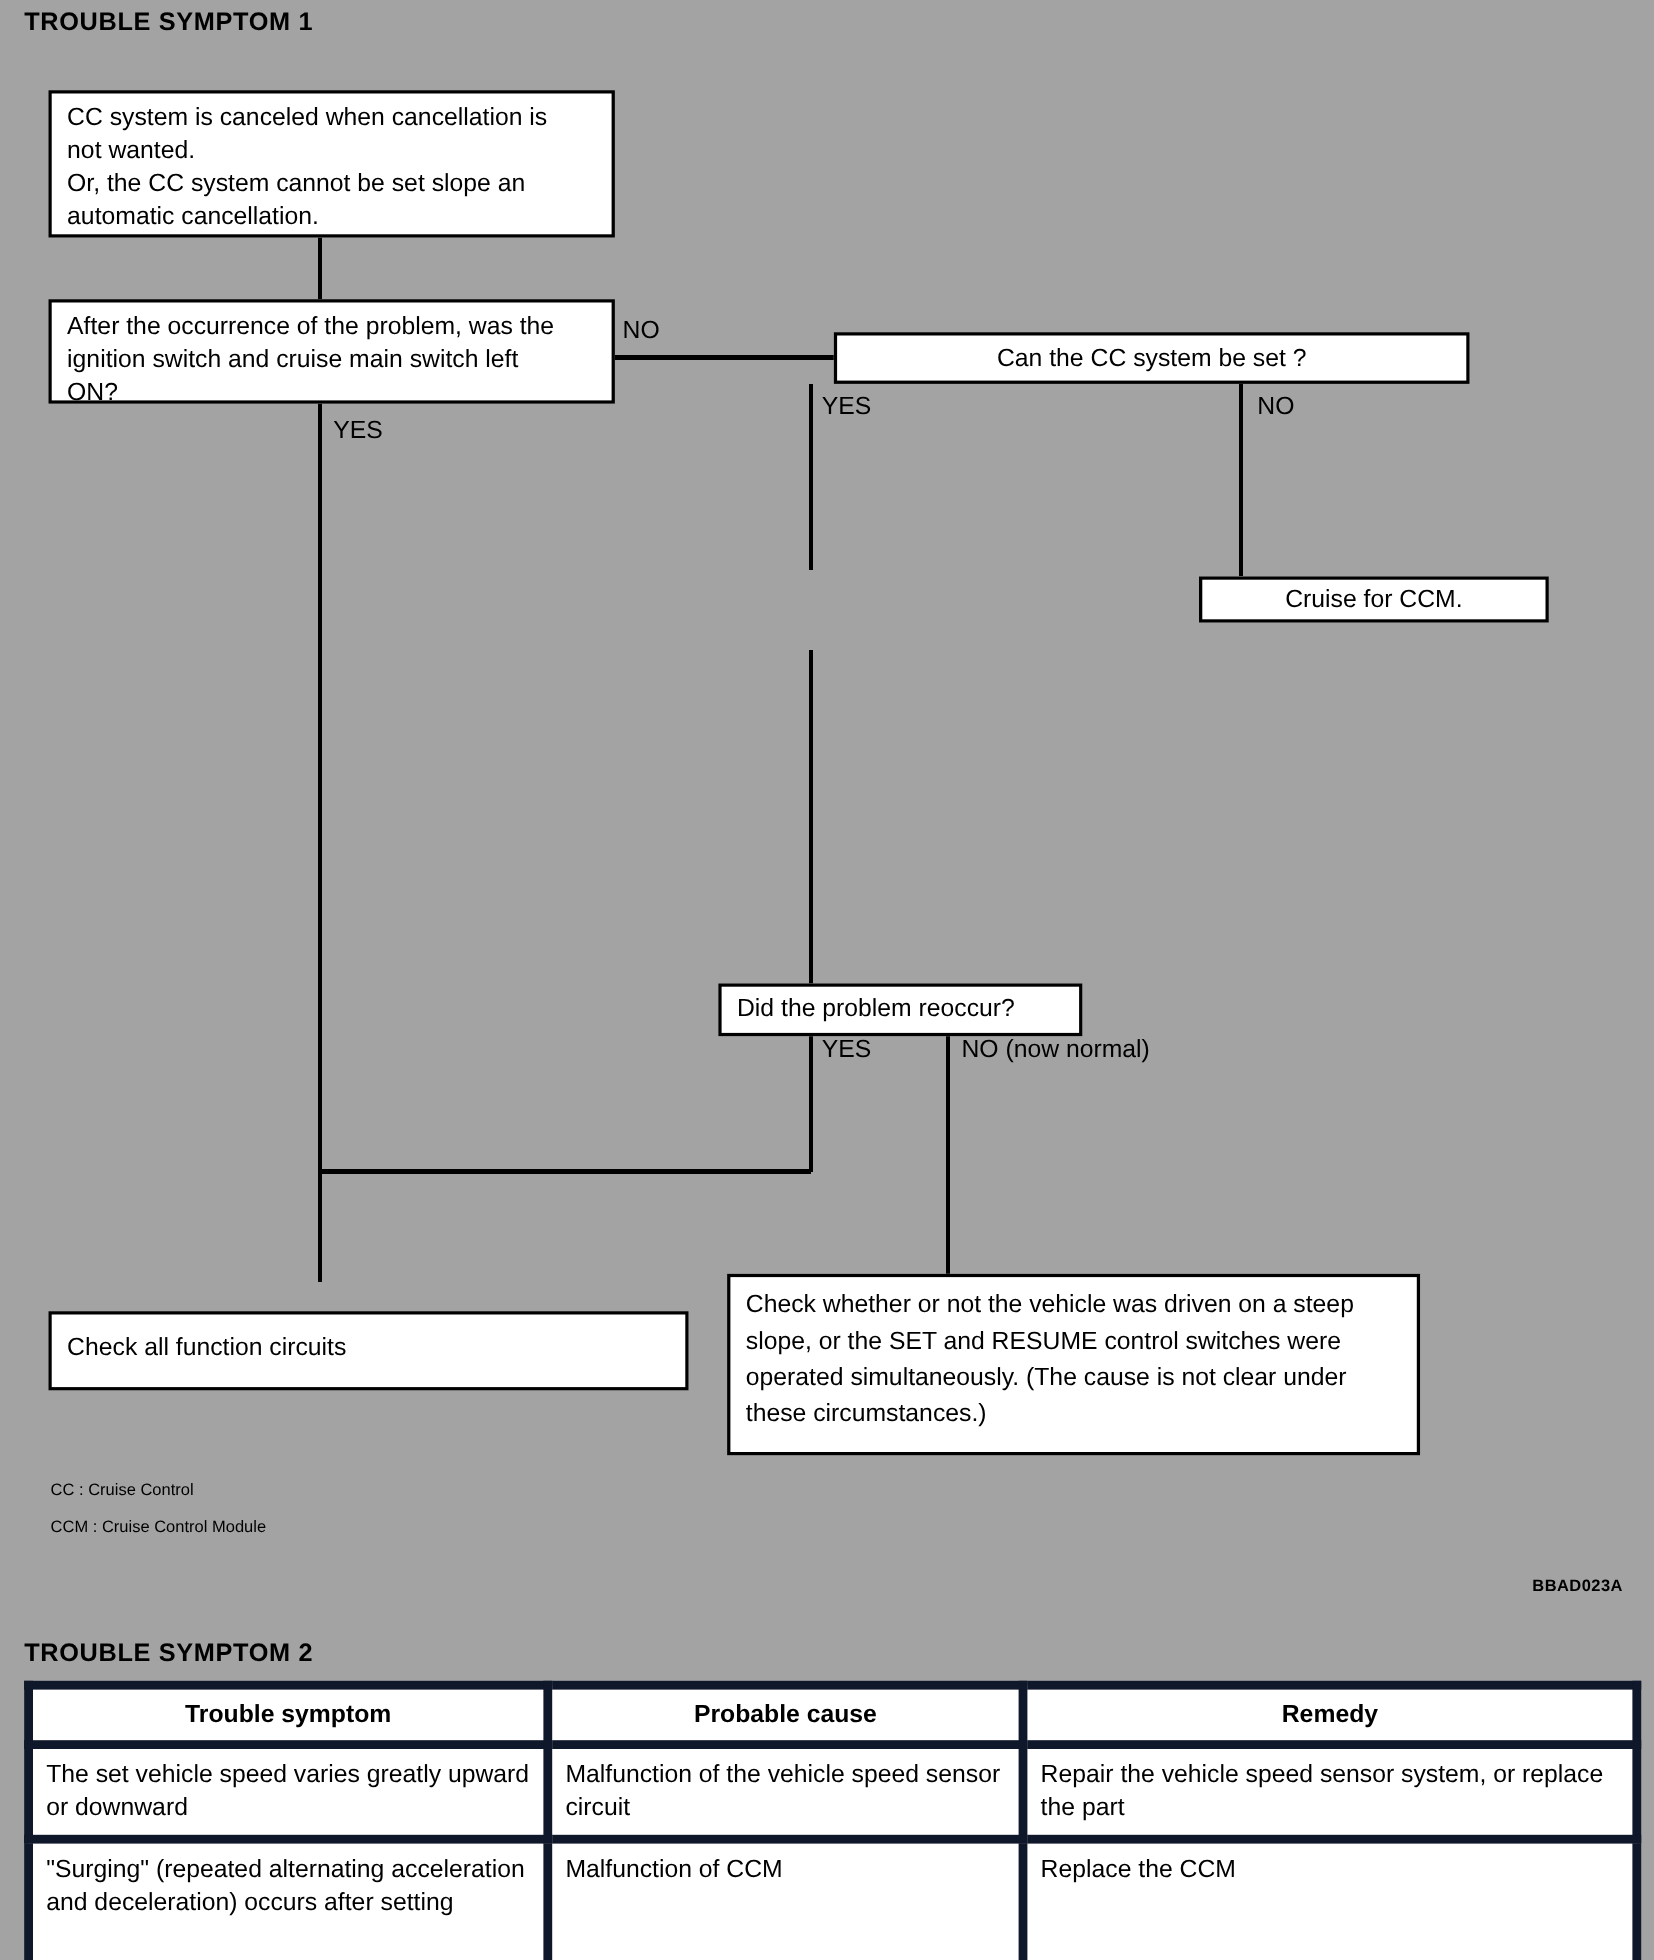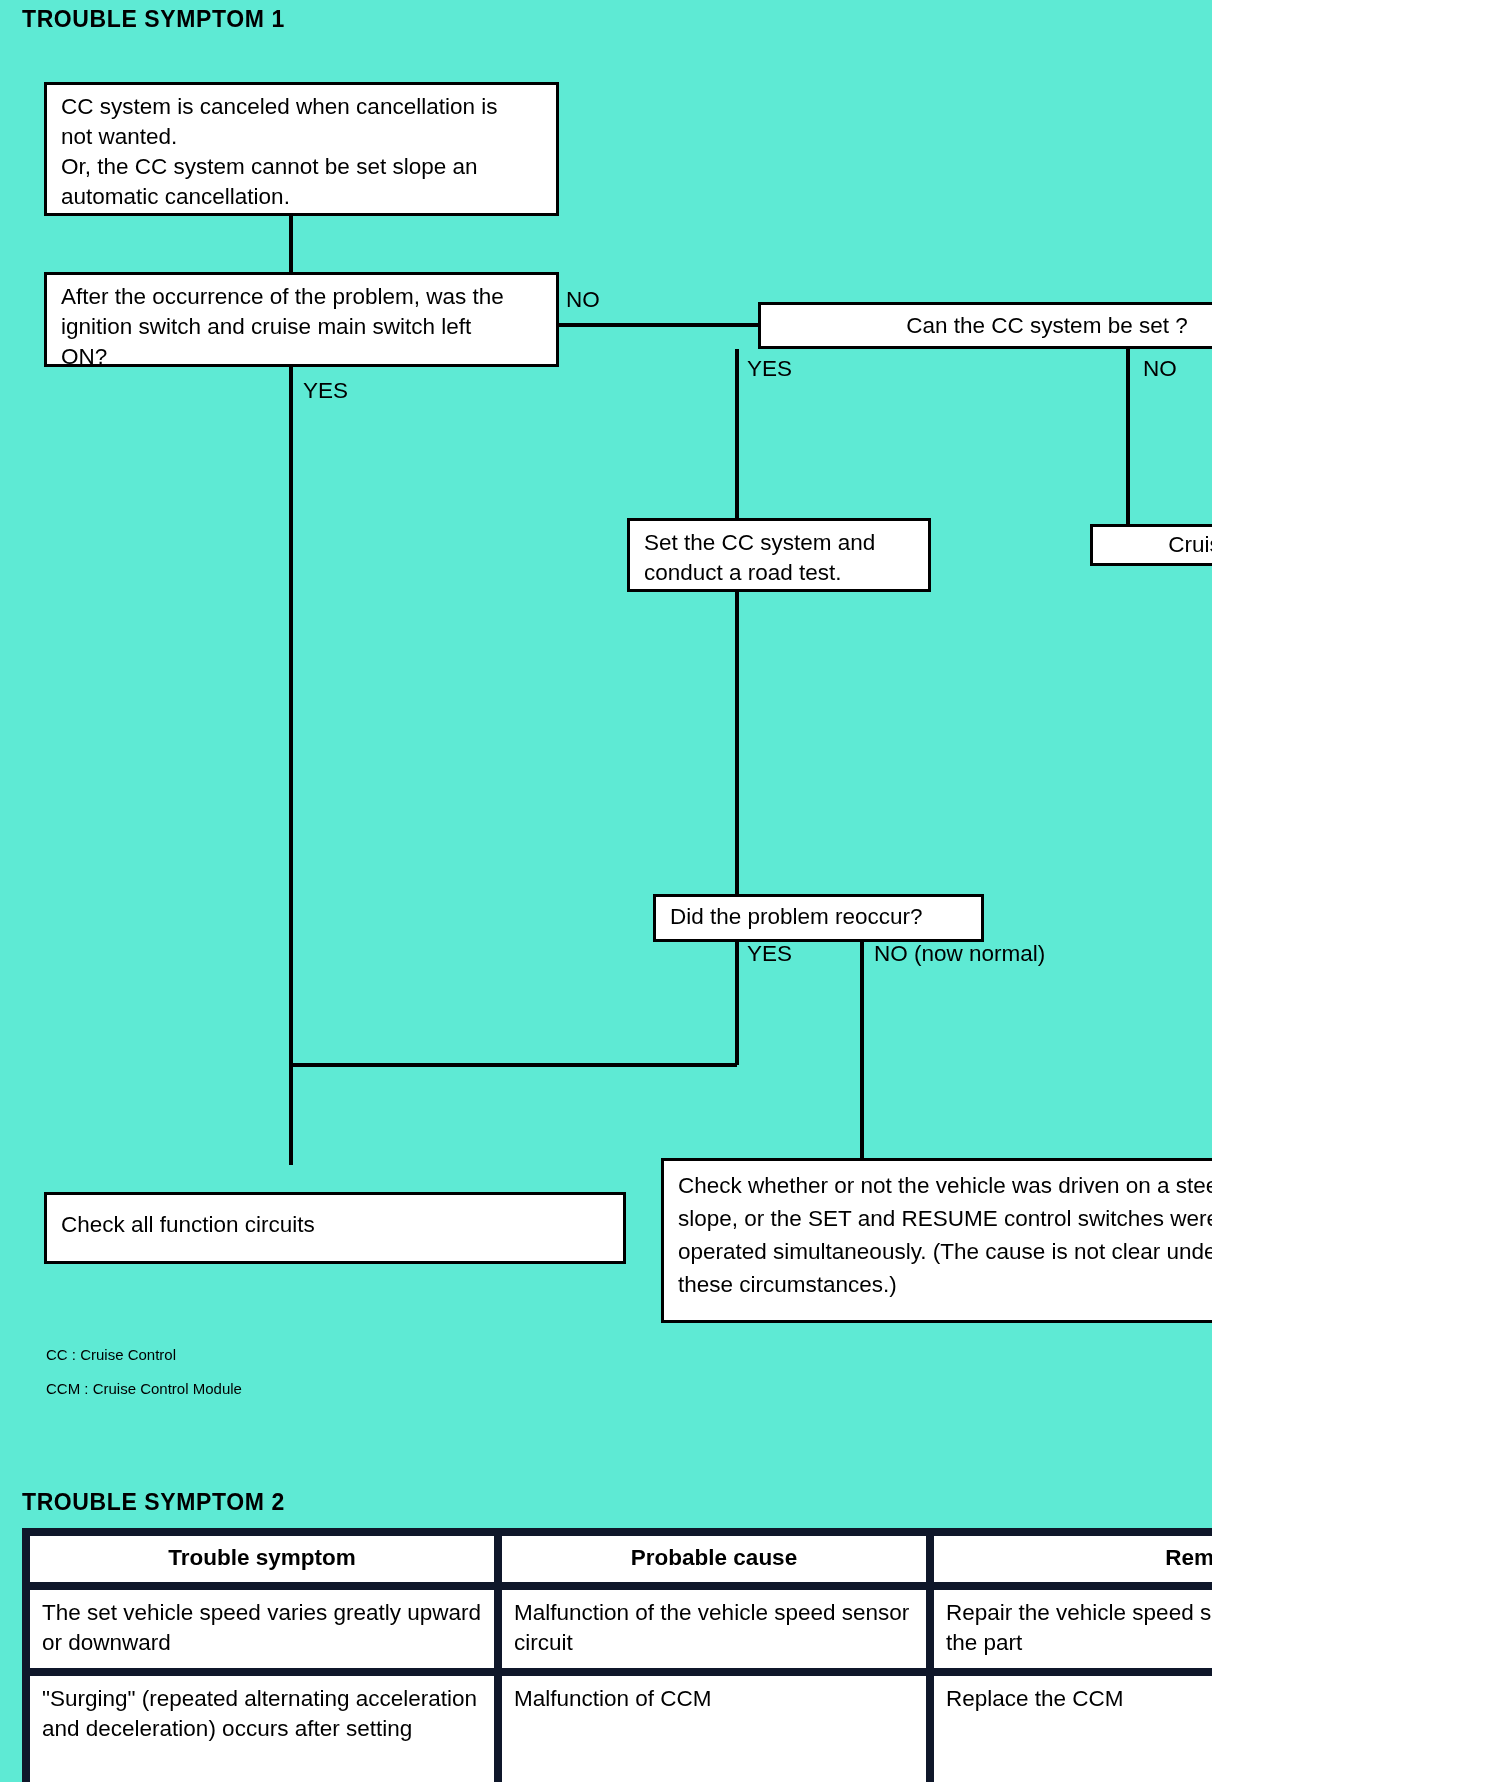--- a/index.html
+++ b/index.html
@@ -7,24 +7,24 @@
     padding: 0;
     background: #ffffff;
   }
   body {
     font-family: "Liberation Sans", sans-serif;
     color: #000000;
     -webkit-font-smoothing: none;
   }
   #page {
     position: relative;
-    width: 1212px;
+    width: 1504px;
     height: 1782px;
     overflow: hidden;
-    background: #5eead4;
+    background: #a3a3a3;
   }
 
   
   .section-title {
     position: absolute;
     font-weight: bold;
     font-size: 23px;
     letter-spacing: 0.6px;
     white-space: pre;
   }
@@ -152,22 +152,20 @@
     <div class="branch-label" style="left:566px; top:287px;">NO</div>
 
     <div class="branch-label" style="left:303px; top:378px;">YES</div>
 
     <div class="node center" style="left:758px; top:302px; width:578px; height:47px; line-height:34px; padding-top:4px;">Can the CC system be set ?</div>
 
     <div class="branch-label" style="left:747px; top:356px;">YES</div>
 
     <div class="branch-label" style="left:1143px; top:356px;">NO</div>
 
-    <div class="node" style="left:627px; top:518px; width:304px; height:74px;">Set the CC system and
-conduct a road test.</div>
 
     <div class="node center" style="left:1090px; top:524px; width:318px; height:42px; line-height:30px; padding-top:3px;">Cruise for CCM.</div>
 
     <div class="node" style="left:653px; top:894px; width:331px; height:48px; line-height:32px; padding-top:4px;">Did the problem reoccur?</div>
 
     <div class="branch-label" style="left:747px; top:941px;">YES</div>
 
     <div class="branch-label" style="left:874px; top:941px;">NO (now normal)</div>
 
     <div class="node" style="left:44px; top:1164px; width:582px; height:72px; line-height:40px; padding-top:10px;margin-top:28px;">Check all function circuits</div>

